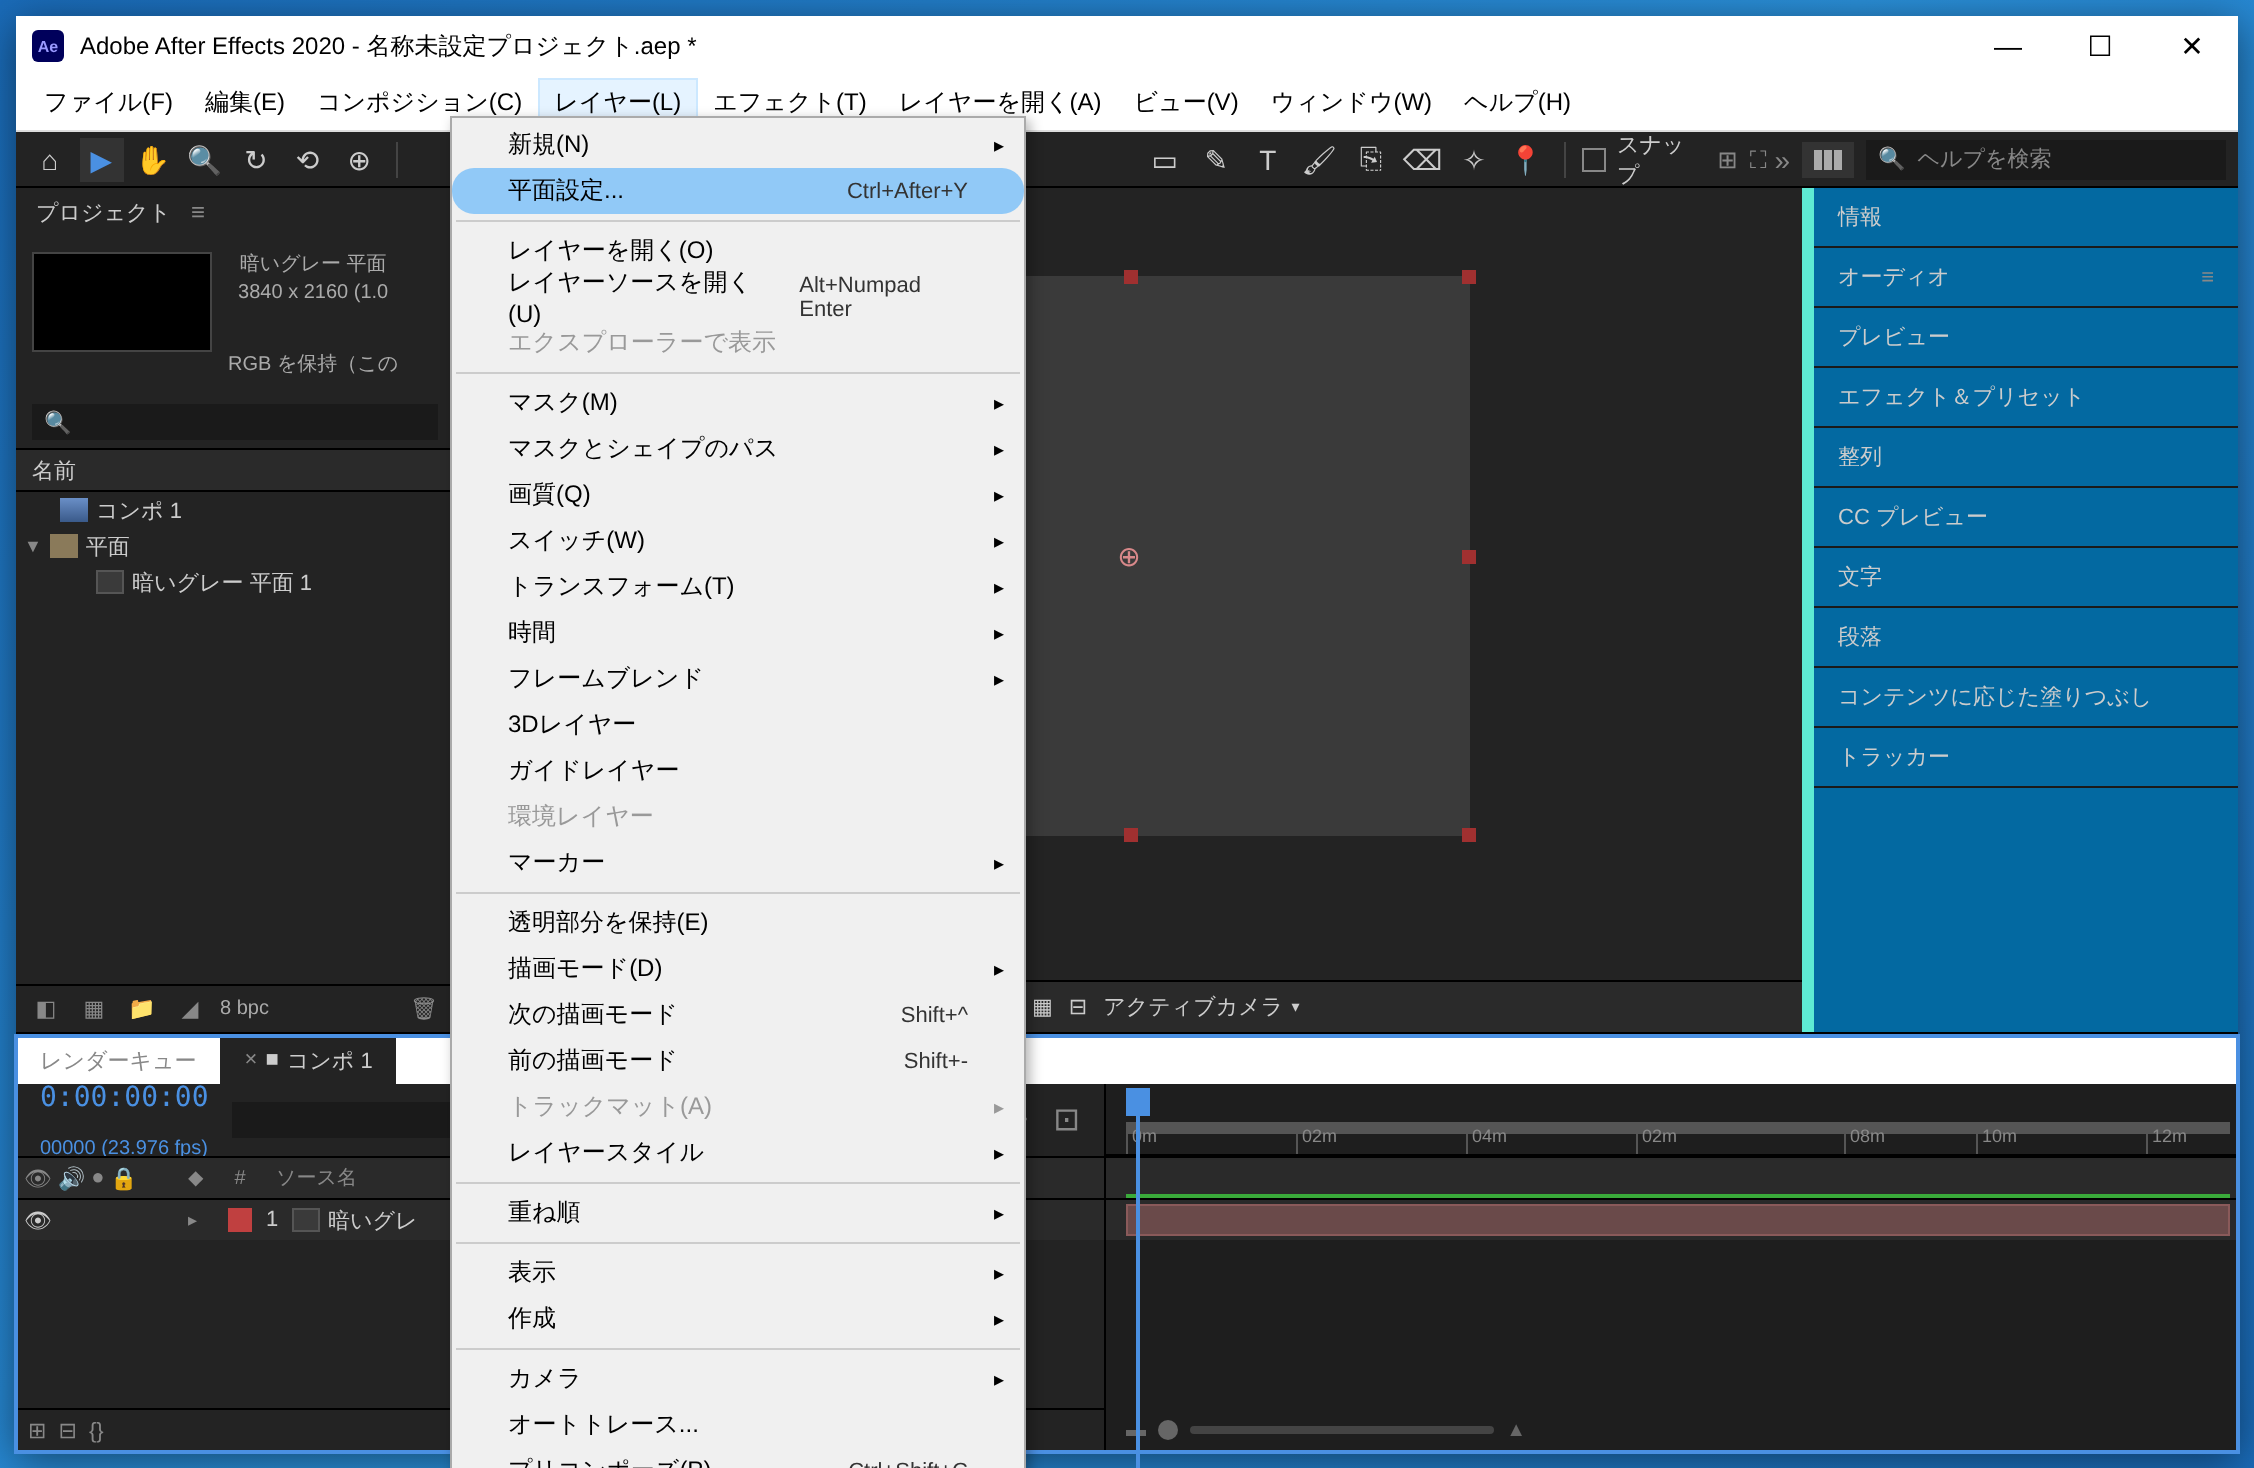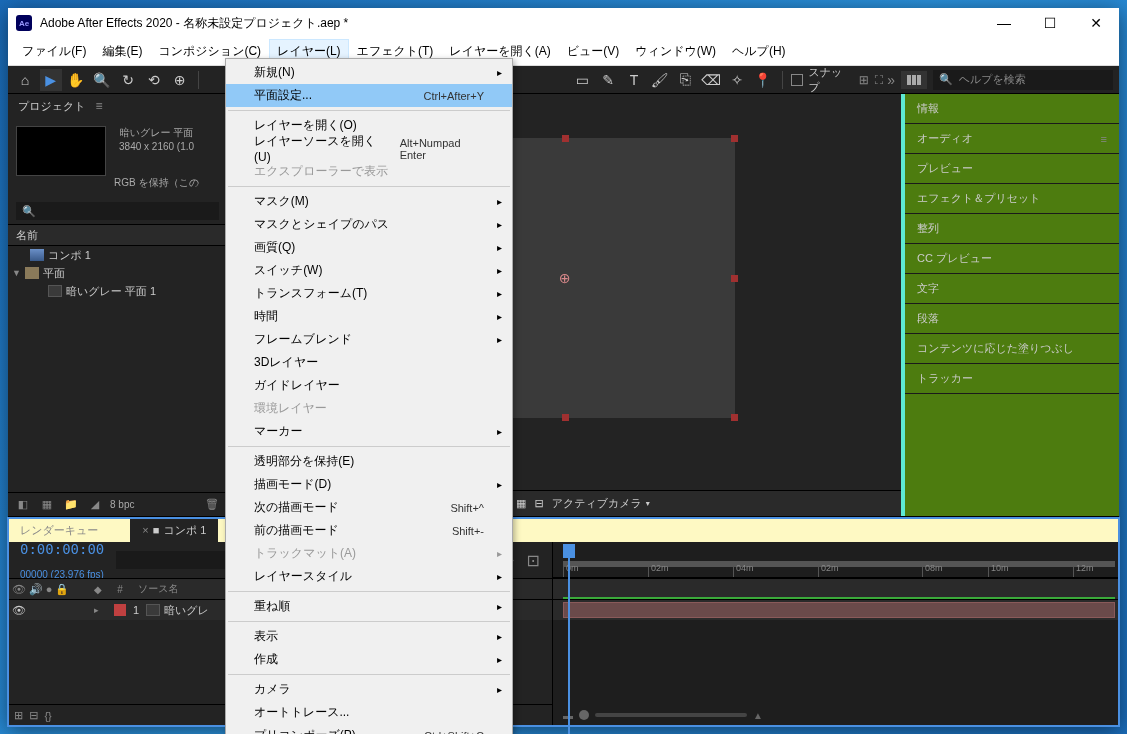--- a/index.html
+++ b/index.html
@@ -43,26 +43,26 @@
 .center-panel { flex: 1; background: #232323; display: flex; flex-direction: column; position: relative; }
 .comp-viewer { flex: 1; background: #232323; position: relative; margin: 8px; }
 .comp-canvas { position: absolute; left: 50%; top: 50%; transform: translate(-50%,-55%); width: 340px; height: 280px; background: #3a3a3a; }
 .anchor-point { position: absolute; left: 50%; top: 50%; transform: translate(-50%,-50%); color: #d8888a; font-size: 14px;}
 .handle { position: absolute; width: 7px; height: 7px; background: #a03030; }
 .h-tl{top:-3px;left:-3px;} .h-tr{top:-3px;right:-3px;} .h-bl{bottom:-3px;left:-3px;} .h-br{bottom:-3px;right:-3px;}
 .h-ml{top:50%;left:-3px;margin-top:-3px;} .h-mr{top:50%;right:-3px;margin-top:-3px;}
 .h-mt{left:50%;top:-3px;margin-left:-3px;} .h-mb{left:50%;bottom:-3px;margin-left:-3px;}
 .viewer-footer { height: 26px; background: #2a2a2a; display: flex; align-items: center; padding: 0 6px; gap: 8px; font-size: 11px; color: #ccc; border-top:1px solid #000;}
 .dropdown-small { display: flex; align-items: center; gap: 4px; }
-.right-panel { width: 218px; background: #4d7c0f; display: flex; flex-direction: column; border-left: 4px solid #5eead4; }
+.right-panel { width: 218px; background: #0369a1; display: flex; flex-direction: column; border-left: 6px solid #5eead4; }
 .rpanel-item { height: 30px; display: flex; align-items: center; padding: 0 12px; color: #ccc; font-size: 11px; border-bottom: 1px solid #1a1a1a; }
 .rpanel-item.expand::after { content: '≡'; margin-left: auto; color: #888; }
 .timeline-panel { height: 210px; background: #232323; border-top: 2px solid #000; display: flex; flex-direction: column; position:relative;}
 .timeline-panel::before { content:''; position:absolute; inset:-1px; border:2px solid #4a90e2; pointer-events:none; z-index:10;}
-.tl-tabs { height: 24px; display: flex; align-items: center; background: #fef9c3; font-size: 11px; color: #888; gap: 20px; }
+.tl-tabs { height: 24px; display: flex; align-items: center; background: #ffffff; font-size: 11px; color: #888; }
 .tl-tab { padding: 0 12px; height: 100%; display: flex; align-items: center; gap:4px;}
 .tl-tab.active { background: #232323; color: #ccc; }
 .tl-body { flex: 1; display: flex; }
 .tl-left { width: 545px; display: flex; flex-direction: column; border-right:1px solid #000;}
 .tl-timecode { height: 36px; display: flex; align-items: center; padding: 0 12px; gap: 12px; }
 .timecode { color: #4a90e2; font-size: 14px; font-family: monospace; }
 .fps-label { color: #4a90e2; font-size: 10px; margin-top: 12px; }
 .tl-header-row { height: 22px; background: #2a2a2a; display: flex; align-items: center; font-size: 10px; color: #888; border-top:1px solid #000;border-bottom:1px solid #000;}
 .tl-col-icons { width: 86px; display: flex; padding: 0 4px; gap:3px; align-items:center;}
 .tl-col-icons span{font-size:11px;}
@@ -78,21 +78,21 @@
 .tl-track-area { position: relative; }
 .tl-track { height: 20px; position: relative; }
 .track-bar { position: absolute; left: 10px; right: 4px; top: 2px; height: 16px; background: #6a4a4a; border:1px solid #8a5a5a;}
 .track-green { position:absolute; left:10px; right:4px; top:-3px; height:2px; background:#3aaa3a;}
 .tl-scroll { position:absolute; bottom:4px; left:10px; width:200px; height:10px; display:flex; align-items:center; gap:6px;}
 .scroll-track{height:4px;background:#444;flex:1;border-radius:2px;}
 .scroll-thumb{width:10px;height:10px;background:#666;border-radius:5px;}
 
 .dropdown { position: absolute; left: 225px; top: 58px; width: 288px; background: #f0f0f0; border: 1px solid #aaa; box-shadow: 2px 2px 6px rgba(0,0,0,0.3); z-index: 100; font-size: 12px; color: #000; padding: 2px 0;}
 .dd-item { height: 23px; display: flex; align-items: center; padding: 0 28px 0 28px; position: relative; }
-.dd-item.highlighted { background: #91c9f7; }
+.dd-item.highlighted { background: #91c9f7; border-radius: 11px; }
 .dd-item.disabled { color: #999; }
 .dd-item.submenu::after { content: '▸'; position: absolute; right: 10px; font-size: 10px; }
 .dd-sep { height: 1px; background: #ccc; margin: 3px 2px; }
 .dd-shortcut { margin-left: auto; color: #333; padding-left:16px;font-size:11px;}
 .color-swatch { width:30px; height:18px; display:flex;}
 .color-swatch span{flex:1;}
 .pct-badge{font-size:10px;color:#aaa;}
 .tl-left-footer{height:22px;display:flex;align-items:center;padding:0 6px;gap:6px;border-top:1px solid #000;font-size:11px;color:#888;}
 </style>
 </head>

